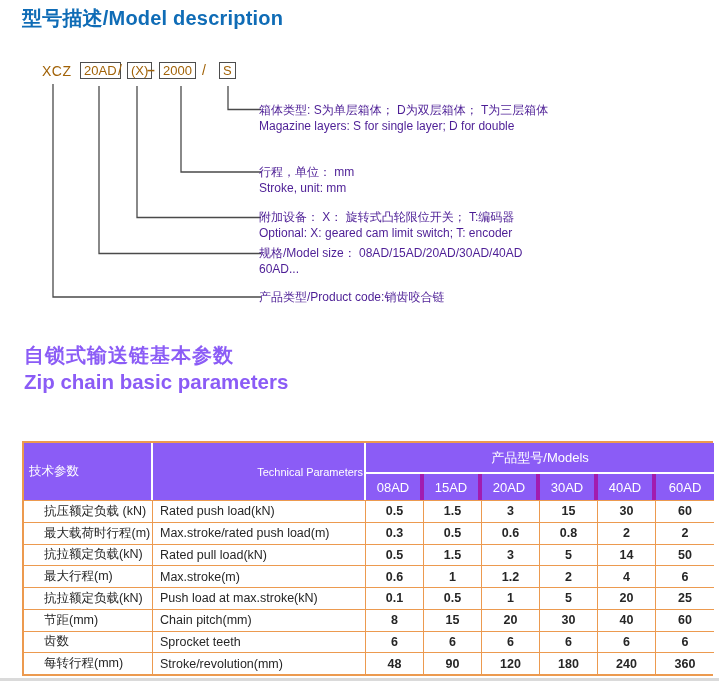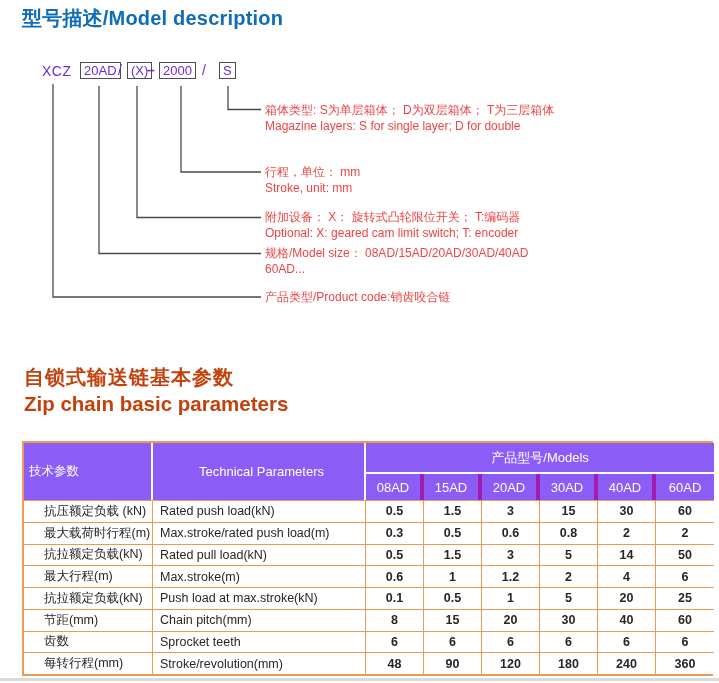--- a/index.html
+++ b/index.html
@@ -5,63 +5,63 @@
   html,body { margin:0; padding:0; background:#ffffff; }
   .page {
     position:relative; width:719px; height:682px; background:#fff;
     font-family:"Liberation Sans","DejaVu Sans",sans-serif; overflow:hidden;
   }
   
   .title1 {
     position:absolute; left:22px; top:5px; margin:0;
     font-size:20px; font-weight:bold; color:#0f6cb6; letter-spacing:0.2px;
   }
-  .title2 { position:absolute; left:24px; top:364px; margin:0; color:#c2410c; font-weight:bold; }
+  .title2 { position:absolute; left:24px; top:342px; margin:0; color:#8b5cf6; font-weight:bold; }
   .title2 .cn { font-size:20px; line-height:27px; letter-spacing:1px; }
   .title2 .en { font-size:20.5px; line-height:25px; }
 
   
-  .code-el { position:absolute; top:62px; color:#6d28d9; font-size:14px; white-space:nowrap; }
+  .code-el { position:absolute; top:62px; color:#a16207; font-size:14px; white-space:nowrap; }
   .code-prefix { left:42px; top:63px; letter-spacing:0.5px; }
   .code-box {
     display:inline-block; border:1.5px solid #4d4d4d; padding:0 3px;
     font-size:13px; line-height:16px; height:17px; box-sizing:border-box; text-align:center;
   }
   .pos-box1 { left:80px; }
   .pos-sep1 { left:118px; }
   .pos-box2 { left:127px; }
   .pos-dash { left:147px; font-weight:bold; }
   .pos-box3 { left:159px; }
   .pos-sep2 { left:202px; }
   .pos-box4 { left:219px; }
 
   .connectors { position:absolute; left:0; top:0; pointer-events:none; }
 
   .anno {
-    position:absolute; left:265px; font-size:12px; line-height:16px;
-    color:#ef4444; white-space:nowrap;
+    position:absolute; left:259px; font-size:12px; line-height:16px;
+    color:#4c1d95; white-space:nowrap;
   }
   .anno-1 { top:102px; }
   .anno-2 { top:164px; }
   .anno-3 { top:209px; }
   .anno-4 { top:245px; }
   .anno-5 { top:289px; }
 
   
   .tbl-wrap {
     position:absolute; left:22px; top:441px; width:691px; height:235px;
     border:2.5px solid #EC9A4F; box-sizing:border-box; background:#fff;
   }
   table {
     width:100%; height:100%; border-collapse:separate; border-spacing:0;
     table-layout:fixed; font-size:12.5px; color:#262626;
   }
   thead th { background:#8b5cf6; color:#ffffff; font-weight:400; }
   th.h-cn  { text-align:left; padding-left:5px; border-right:2px solid #fff; }
-  th.h-en  { text-align:center; padding-left:7px; border-right:2px solid #fff; font-size:13px; }
+  th.h-en  { text-align:right; padding-left:7px; border-right:2px solid #fff; font-size:11px; }
   th.h-models { border-bottom:2px solid #fff; height:27px; font-size:13px; }
   th.h-model  { border-right:4px solid #a21caf; height:24px; font-size:13px; }
   th.h-model.last { border-right:none; }
   tbody td {
     border-top:1.5px solid #EC9A4F; border-right:1.5px solid #EC9A4F;
     text-align:center; vertical-align:middle; background:#fff;
   }
   tbody td.lastcol { border-right:none; }
   td.cn { text-align:left; padding-left:20px; }
   td.en { text-align:left; padding-left:7px; }

